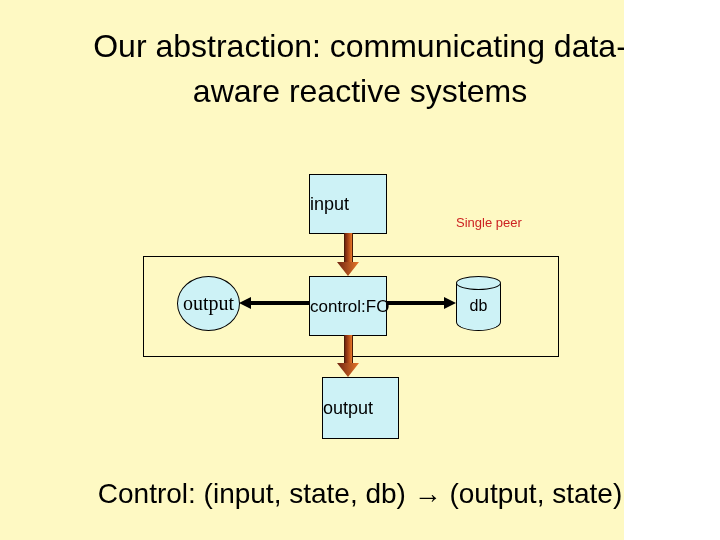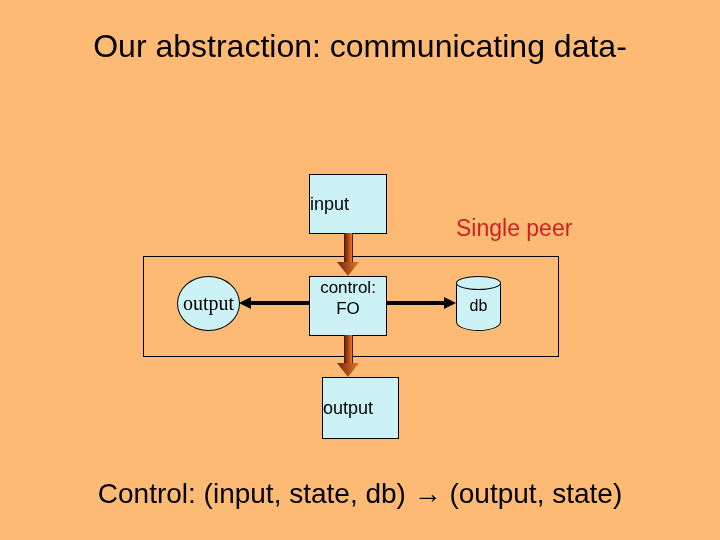--- a/index.html
+++ b/index.html
@@ -1,56 +1,56 @@
 <!DOCTYPE html>
 <html style="--node-fill: #cdf2f6; --peer-color: #cc2222; --arrow-dark: #6e2410; --arrow-light: #e8772a;"><head>
 <meta charset="utf-8">
 <style>
   html,body { margin:0; padding:0; }
   .slide {
-    position:relative; width:720px; height:540px;
-    background:#fdba74; overflow:hidden;
+    position:relative; width:624px; height:540px;
+    background:#fef9c3; overflow:hidden;
     font-family:"Liberation Sans", sans-serif; color:#000;
   }
 
   
   .title {
     position:absolute; top:24px; left:0; width:720px;
     text-align:center; font-size:32px; line-height:45px; color:#000;
   }
 
   
   .node {
     position:absolute; box-sizing:border-box;
     background:var(--node-fill,#cdf2f6);
     border:1.5px solid #000;
     display:flex; align-items:center; 
     font-size:18px; text-align:center;
   }
   .node-input   { left:309px; top:174px; width:78px; height:60px; }
-  .node-control { left:309px; top:276px; width:78px; height:60px; flex-direction:column; font-size:17px; line-height:21px; }
+  .node-control { left:309px; top:276px; width:78px; height:60px; flex-direction:row; font-size:17px; line-height:21px; }
   .node-output  { left:322px; top:377px; width:77px; height:62px; }
 
   .node-state {
     position:absolute; left:177px; top:276px; width:63px; height:55px;
     box-sizing:border-box; background:var(--node-fill,#cdf2f6);
     border:1.5px solid #000; border-radius:50%;
     display:flex; align-items:center; justify-content:center;
     font-family:"Liberation Serif", serif; font-size:20px;
   }
 
   
   .peer-rect {
     position:absolute; left:143px; top:256px; width:416px; height:101px;
     box-sizing:border-box; border:1.5px solid #000; background:transparent;
   }
 
   .peer-label {
     position:absolute; left:456px; top:215px; width:120px;
-    font-size:23px; color:var(--peer-color,#cc2222);
+    font-size:13px; color:var(--peer-color,#cc2222);
   }
 
   
   .cylinder { position:absolute; left:456px; top:276px; width:45px; height:55px; }
   .cyl-body {
     position:absolute; top:7px; left:0; right:0; bottom:0;
     box-sizing:border-box; background:var(--node-fill,#cdf2f6);
     border:1.5px solid #000; border-top:none;
     border-radius:0 0 50% 50% / 0 0 9px 9px;
   }
@@ -89,20 +89,21 @@
     text-align:center; font-size:28px; color:#000;margin-top:27px;
   }
 </style>
 </head>
 <body>
 
 <div class="slide">
 
   <div class="title">
     <div>Our abstraction: communicating data-</div>
+    <div>aware reactive systems</div>
   </div>
 
   <div class="peer-label">Single peer</div>
 
   <div class="peer-rect"></div>
 
   <div class="node node-input">
     <span>input</span>
   </div>
 

